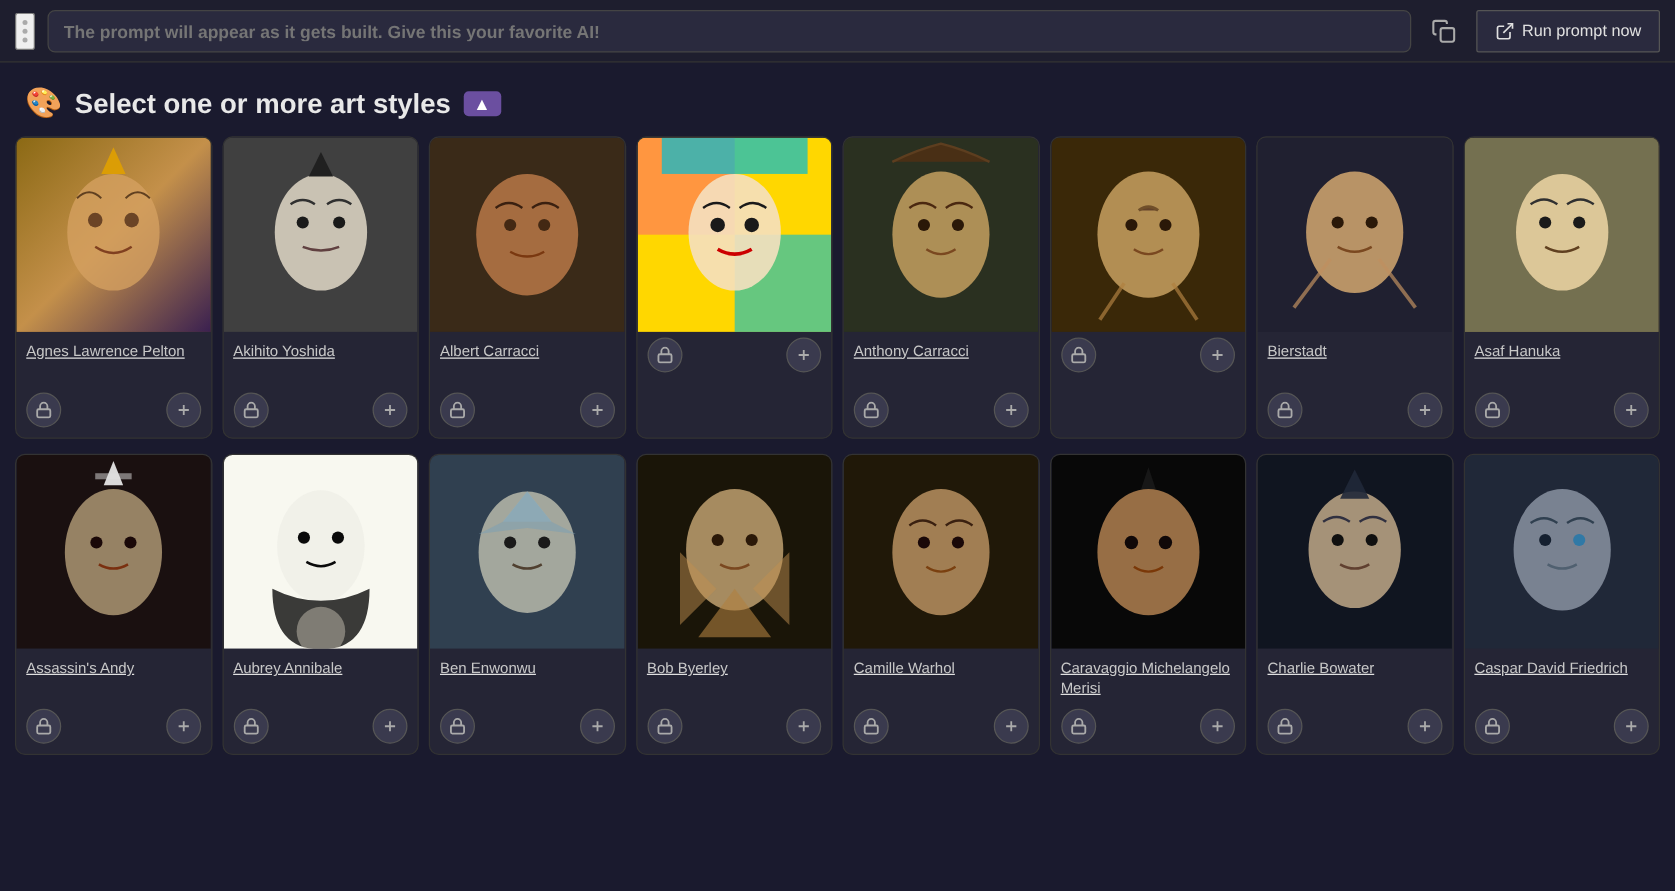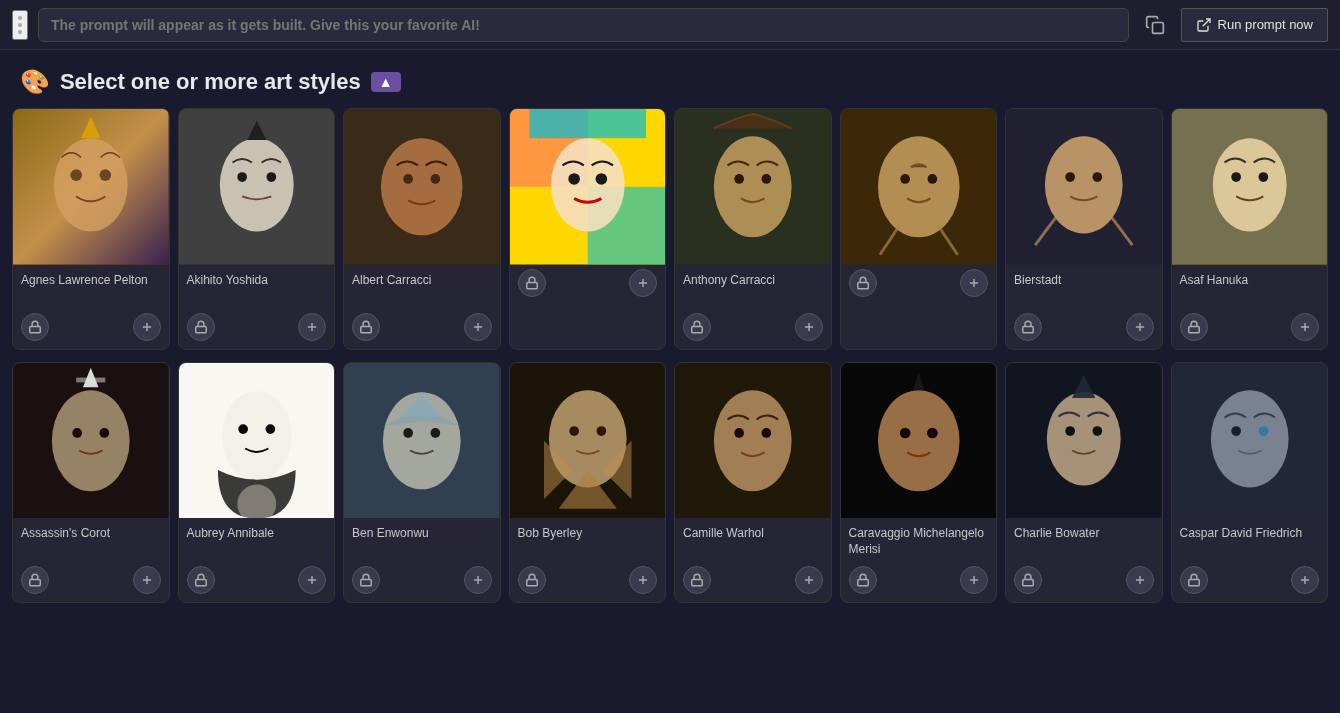--- a/index.html
+++ b/index.html
@@ -111,20 +111,21 @@
 
     .art-card-image {
       width: 100%;
       aspect-ratio: 1;
       overflow: hidden;
       position: relative;
     }
 
     .art-card-info {
       padding: 8px 8px 4px;
+      text-decoration: underline;
     }
     .art-card-name {
       font-size: 12px;
       color: #c8c8c8;
       line-height: 1.3;
       min-height: 32px;
       display: flex;
       align-items: flex-start;
     }
 
@@ -442,21 +443,21 @@
       <rect width="160" height="160" fill="#1a1010"></rect>
       <ellipse cx="80" cy="80" rx="40" ry="52" fill="#c0a880" opacity="0.75"></ellipse>
       <polygon points="80,5 88,25 72,25" fill="#f0f0f0" opacity="0.9"></polygon>
       <rect x="65" y="15" width="30" height="5" fill="#e0e0e0" opacity="0.5"></rect>
       <circle cx="66" cy="72" r="5" fill="#1a0808"></circle>
       <circle cx="94" cy="72" r="5" fill="#1a0808"></circle>
       <path d="M68,90 Q80,97 92,90" stroke="#7a3010" stroke-width="2" fill="none"></path>
     </svg>
     </div>
     <div class="art-card-info">
-      <div class="art-card-name">Assassin's Corot</div>
+      <div class="art-card-name">Assassin's Andy</div>
     </div>
     <div class="art-card-actions">
       <button class="action-lock" title="Lock">
         <svg width="14" height="14" viewBox="0 0 24 24" fill="none" stroke="#aaa" stroke-width="2.5">
           <rect x="3" y="11" width="18" height="11" rx="2" ry="2"></rect>
           <path d="M7 11V7a5 5 0 0110 0v4"></path>
         </svg>
       </button>
       <button class="action-plus" title="Add">
         <svg width="14" height="14" viewBox="0 0 24 24" fill="none" stroke="#aaa" stroke-width="2.5">

